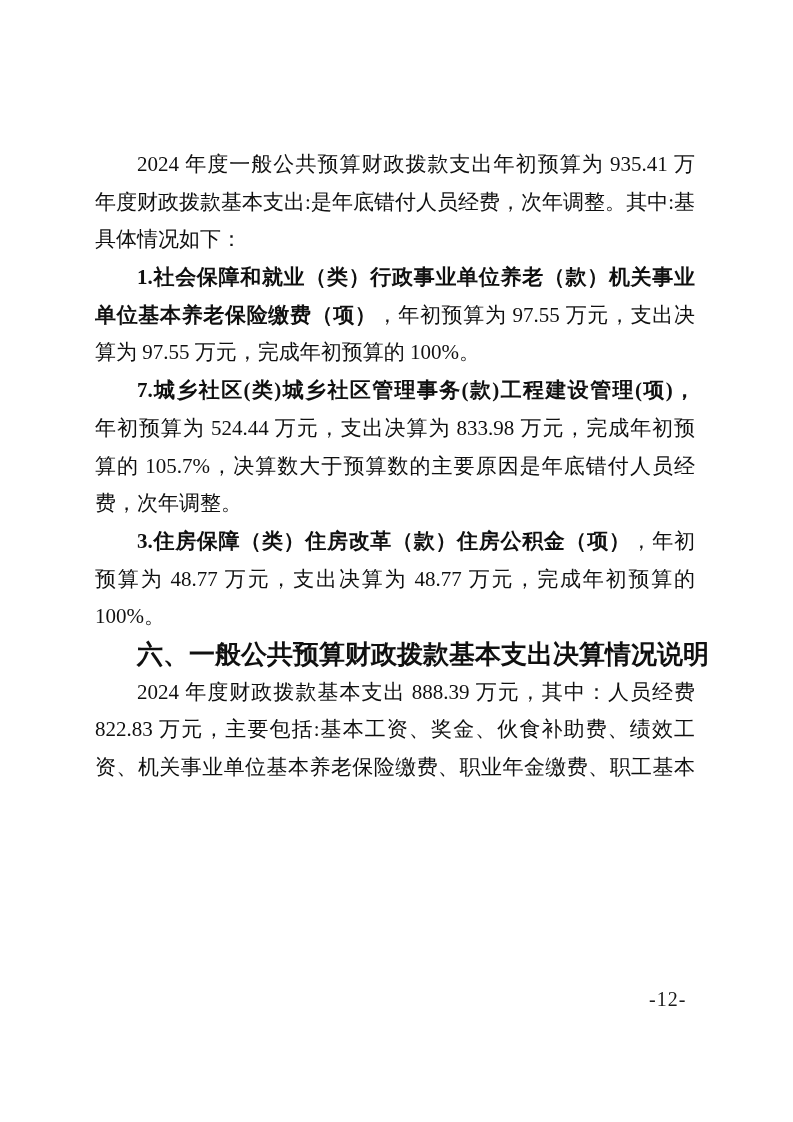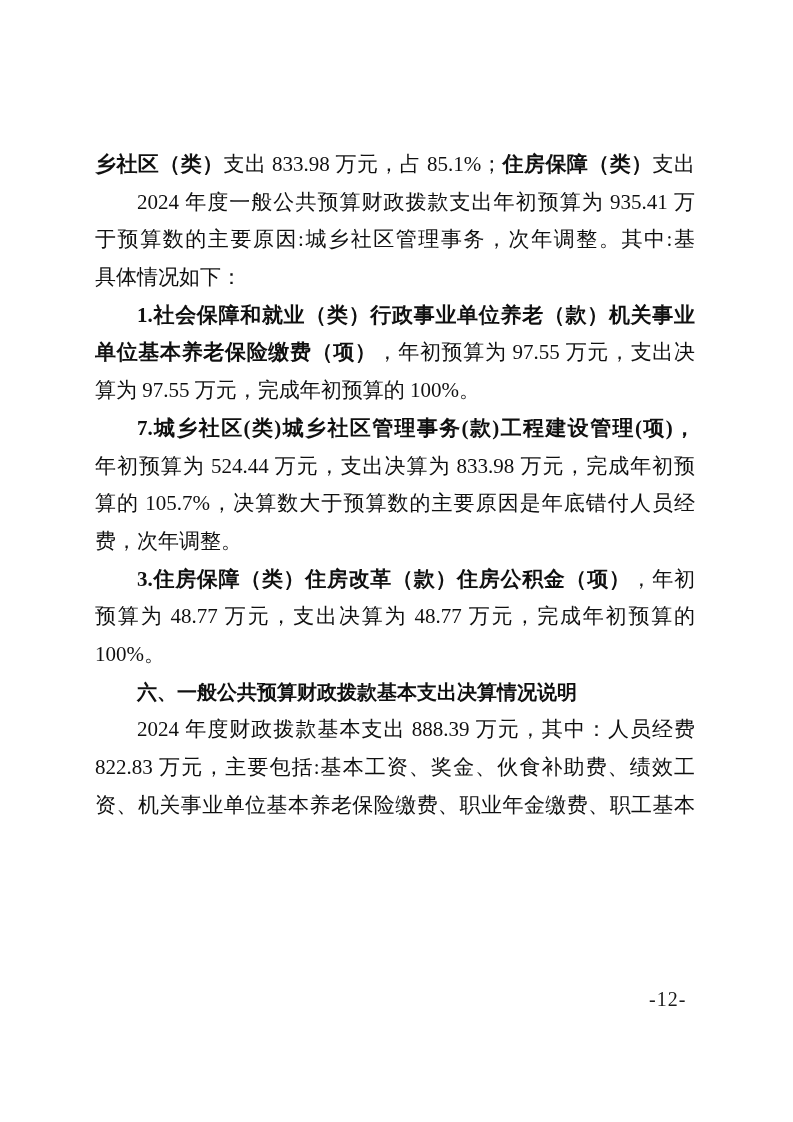--- a/index.html
+++ b/index.html
@@ -29,46 +29,45 @@
     white-space: normal;
     text-align: justify;
     text-align-last: justify;
     text-justify: inter-character;
   }
   .ind { padding-left: 42px; }
   .b { font-weight: 700; }
   .hei {
     font-family: "Liberation Sans", "DejaVu Sans", sans-serif;
     font-weight: 700;
-    font-size: 20px;
+    font-size: 26px;
   }
   .pagenum {
     position: absolute;
     left: 649px;
     top: 986px;
     font-size: 20px;
     line-height: 26px;
     letter-spacing: 1px;
     color: #1a1a1a;
   }
 </style>
 </head>
 <body>
 
 <div class="page">
   <div class="content">
 
-    <div class="line j"><span class="b">乡社区（类）</span><span>支出 833.98 万元，占 85.1%；</span><span class="b">住房保障（类）</span><span>支出</span></div>
 
 
 
     <div class="line j ind"><span>2024 年度一般公共预算财政拨款支出年初预算为 935.41 万</span></div>
 
 
-    <div class="line j"><span>于预算数的主要原因:城乡社区管理事务，次年调整。其中:基</span></div>
+    <div class="line j"><span>年度财政拨款基本支出:是年底错付人员经费，次年调整。其中:基</span></div>
 
 
     <div class="line"><span>具体情况如下：</span></div>
 
     <div class="line j ind"><span class="b">1.社会保障和就业（类）行政事业单位养老（款）机关事业</span></div>
 
     <div class="line j"><span class="b">单位基本养老保险缴费（项）</span><span>，年初预算为 97.55 万元，支出决</span></div>
 
     <div class="line"><span>算为 97.55 万元，完成年初预算的 100%。</span></div>
 

